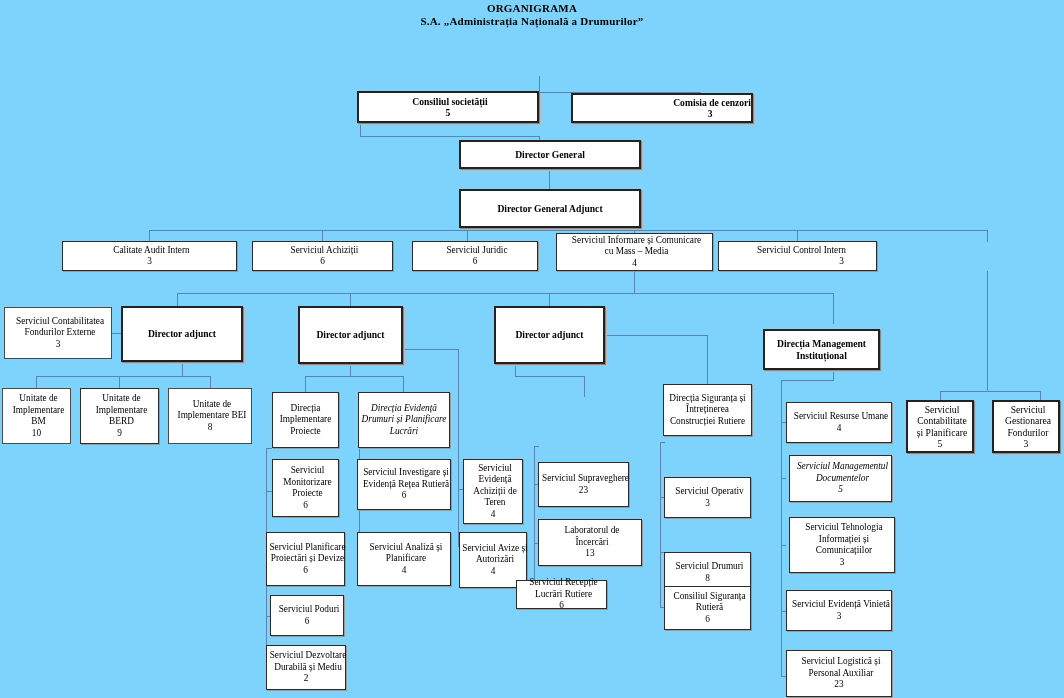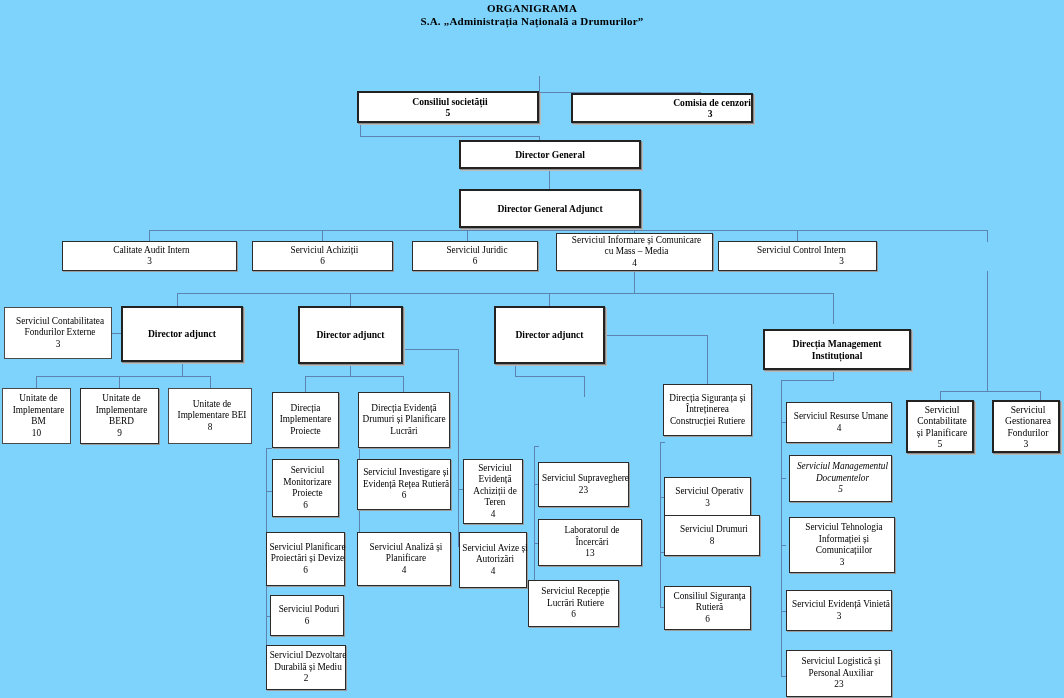--- a/index.html
+++ b/index.html
@@ -247,21 +247,21 @@
   </div>
 
   <div class="node heavy" style="left:298px;top:306px;width:105px;height:58px;">
     <span class="tx">Director adjunct</span>
   </div>
 
   <div class="node heavy" style="left:494px;top:306px;width:111px;height:58px;">
     <span class="tx">Director adjunct</span>
   </div>
 
-  <div class="node heavy" style="left:763px;top:329px;width:148px;height:41px;text-align:center;">
+  <div class="node heavy" style="left:763px;top:329px;width:117px;height:41px;text-align:center;">
     <span class="tx">Direcția Management Instituțional</span>
   </div>
 
   <div class="node thin" style="left:2px;top:388px;width:69px;height:56px;">
     <div>
       <span class="tx">Unitate de
 Implementare
 BM</span>
       <span class="cnt">10</span>
     </div>
@@ -315,21 +315,21 @@
   </div>
 
   <div class="node med" style="left:266px;top:645px;width:80px;height:45px;">
     <div>
       <span class="tx">Serviciul Dezvoltare
 Durabilă și Mediu</span>
       <span class="cnt">2</span>
     </div>
   </div>
 
-  <div class="node med" style="left:358px;top:392px;width:92px;height:56px;">
+  <div class="node med" style="left:358px;top:392px;width:92px;height:56px;font-style:italic;">
     <span class="tx">Direcția Evidență
 Drumuri și Planificare
 Lucrări</span>
   </div>
 
   <div class="node med" style="left:357px;top:459px;width:94px;height:51px;">
     <div>
       <span class="tx">Serviciul Investigare și
 Evidență Rețea Rutieră</span>
       <span class="cnt">6</span>
@@ -371,42 +371,42 @@
   </div>
 
   <div class="node med" style="left:538px;top:519px;width:104px;height:47px;">
     <div>
       <span class="tx">Laboratorul de
 Încercări</span>
       <span class="cnt">13</span>
     </div>
   </div>
 
-  <div class="node med" style="left:528px;top:580px;width:91px;height:47px;justify-content:center;">
+  <div class="node med" style="left:516px;top:580px;width:91px;height:29px;justify-content:center;">
     <div>
       <span class="tx">Serviciul Recepție
 Lucrări Rutiere</span>
       <span class="cnt">6</span>
     </div>
   </div>
 
   <div class="node med" style="left:663px;top:384px;width:89px;height:52px;">
     <span class="tx">Direcția Siguranța și
 Întreținerea
 Construcției Rutiere</span>
   </div>
 
   <div class="node med" style="left:664px;top:477px;width:87px;height:41px;">
     <div>
       <span class="tx">Serviciul Operativ</span>
       <span class="cnt">3</span>
     </div>
   </div>
 
-  <div class="node med" style="left:664px;top:515px;width:96px;height:41px;align-items:center;">
+  <div class="node med" style="left:664px;top:552px;width:87px;height:41px;align-items:center;">
     <div>
       <span class="tx">Serviciul Drumuri</span>
       <span class="cnt">8</span>
     </div>
   </div>
 
   <div class="node med" style="left:664px;top:586px;width:87px;height:44px;">
     <div>
       <span class="tx">Consiliul Siguranța
 Rutieră</span>

